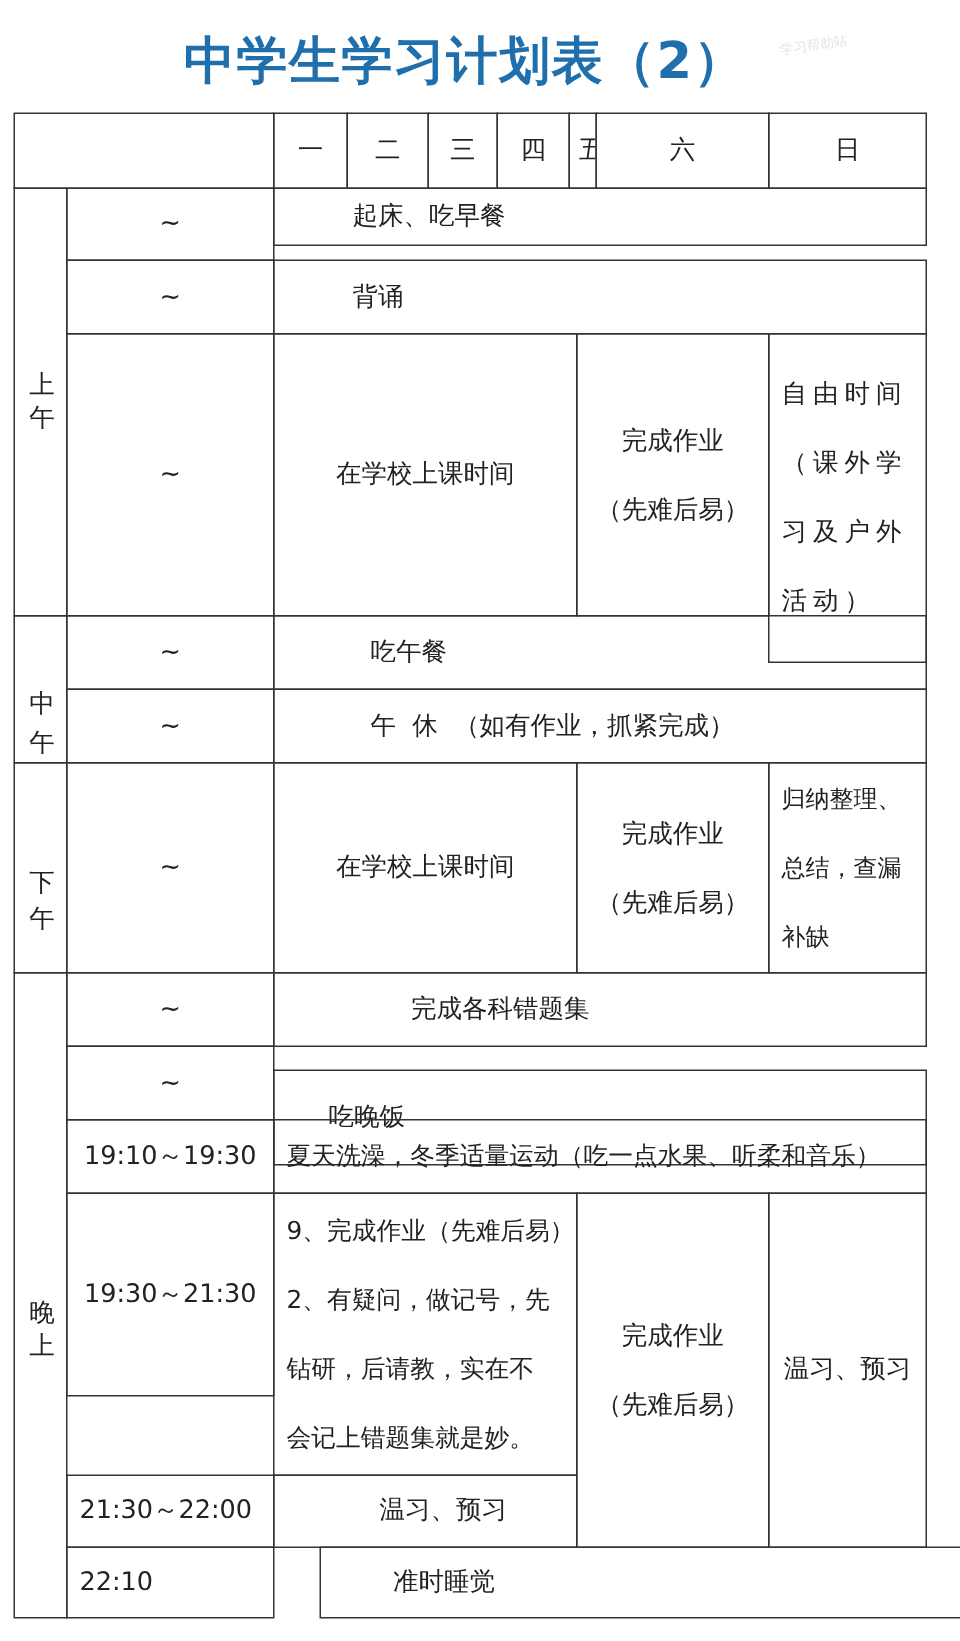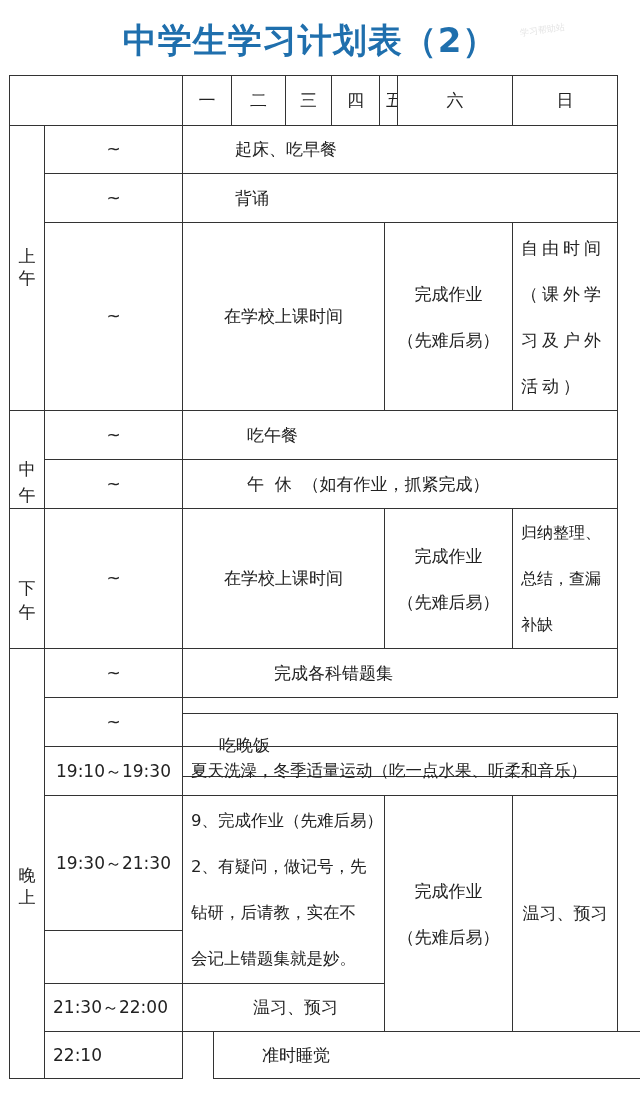--- a/index.html
+++ b/index.html
@@ -39,36 +39,36 @@
   <span style="writing-mode:vertical-rl;letter-spacing:26px;margin-bottom:-26px;">中午</span>
 </div>
 <div class="c b vt" style="left:9px;top:508px;width:36px;height:141px;">
   <span style="writing-mode:vertical-rl;letter-spacing:22px;margin-bottom:-22px;">下午</span>
 </div>
 <div class="c b vt" style="left:9px;top:648px;width:36px;height:431px;">
   <span style="writing-mode:vertical-rl;letter-spacing:22px;margin-bottom:-22px;">晚上</span>
 </div>
 
 <div class="c b cen" style="left:44px;top:125px;width:139px;height:49px;">~</div>
-<div class="c b" style="left:182px;top:125px;width:436px;height:49px;padding-left:52px;">
+<div class="c b" style="left:182px;top:125px;width:436px;height:39px;padding-left:52px;">
     <span>起床、吃早餐</span>
   </div>
 
 <div class="c b cen" style="left:44px;top:173px;width:139px;height:50px;">~</div>
 <div class="c b" style="left:182px;top:173px;width:436px;height:50px;padding-left:52px;">
     <span>背诵</span>
   </div>
 
 <div class="c b cen" style="left:44px;top:222px;width:139px;height:189px;">~</div>
 <div class="c b cen" style="left:182px;top:222px;width:203px;height:189px;">在学校上课时间</div>
 <div class="c b vt" style="left:384px;top:222px;width:129px;height:189px;align-items:center;">
   <span style="line-height:46px;">完成作业</span>
   <span style="line-height:46px;">（先难后易）</span>
 </div>
-<div class="c b ml" style="left:512px;top:222px;width:106px;height:189px;letter-spacing:4px;">
+<div class="c b ml" style="left:512px;top:222px;width:106px;height:220px;letter-spacing:4px;">
   <span>自由时间</span>
   <span>（课外学</span>
   <span>习及户外</span>
   <span>活动）</span>
 </div>
 
 <div class="c b cen" style="left:44px;top:410px;width:139px;height:50px;">~</div>
 <div class="c b" style="left:182px;top:410px;width:436px;height:50px;padding-left:64px;">
     <span>吃午餐</span>
   </div>

